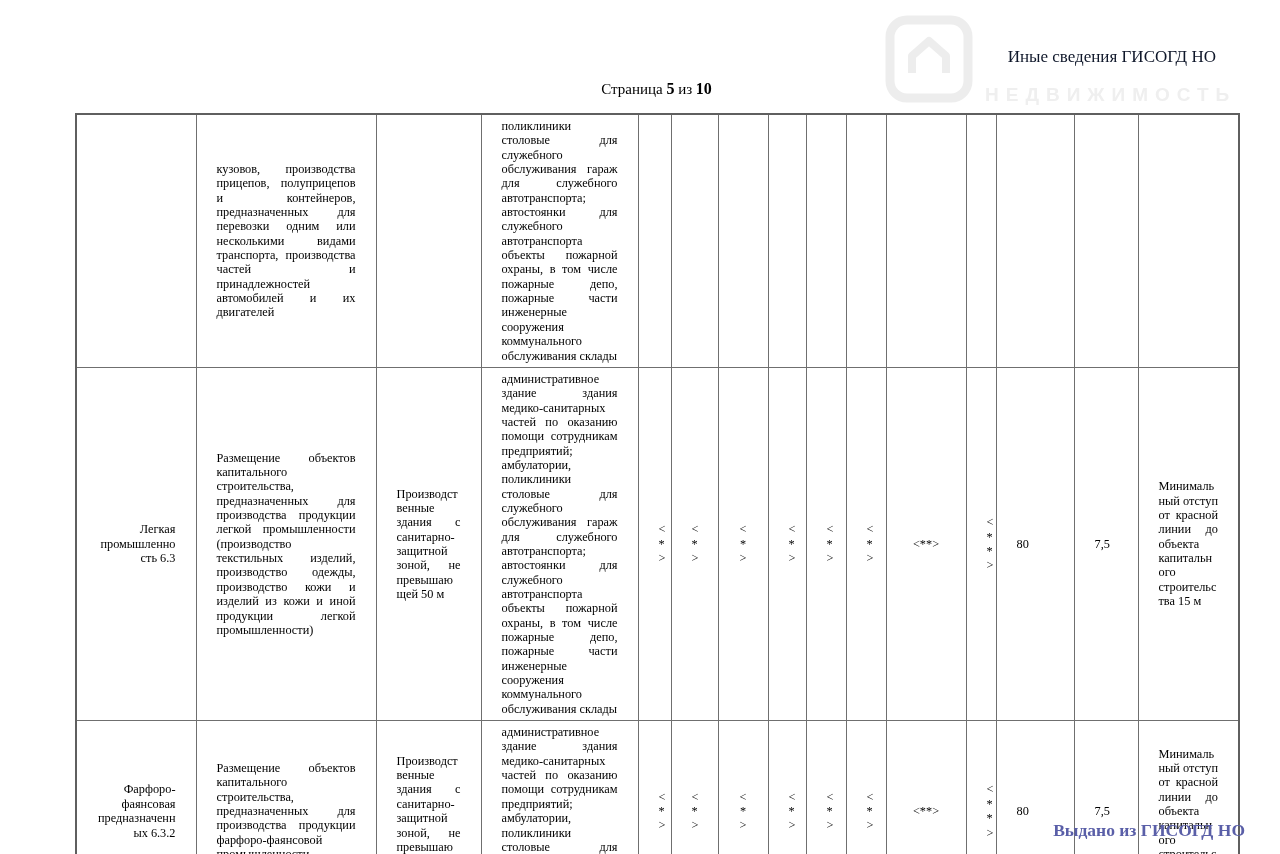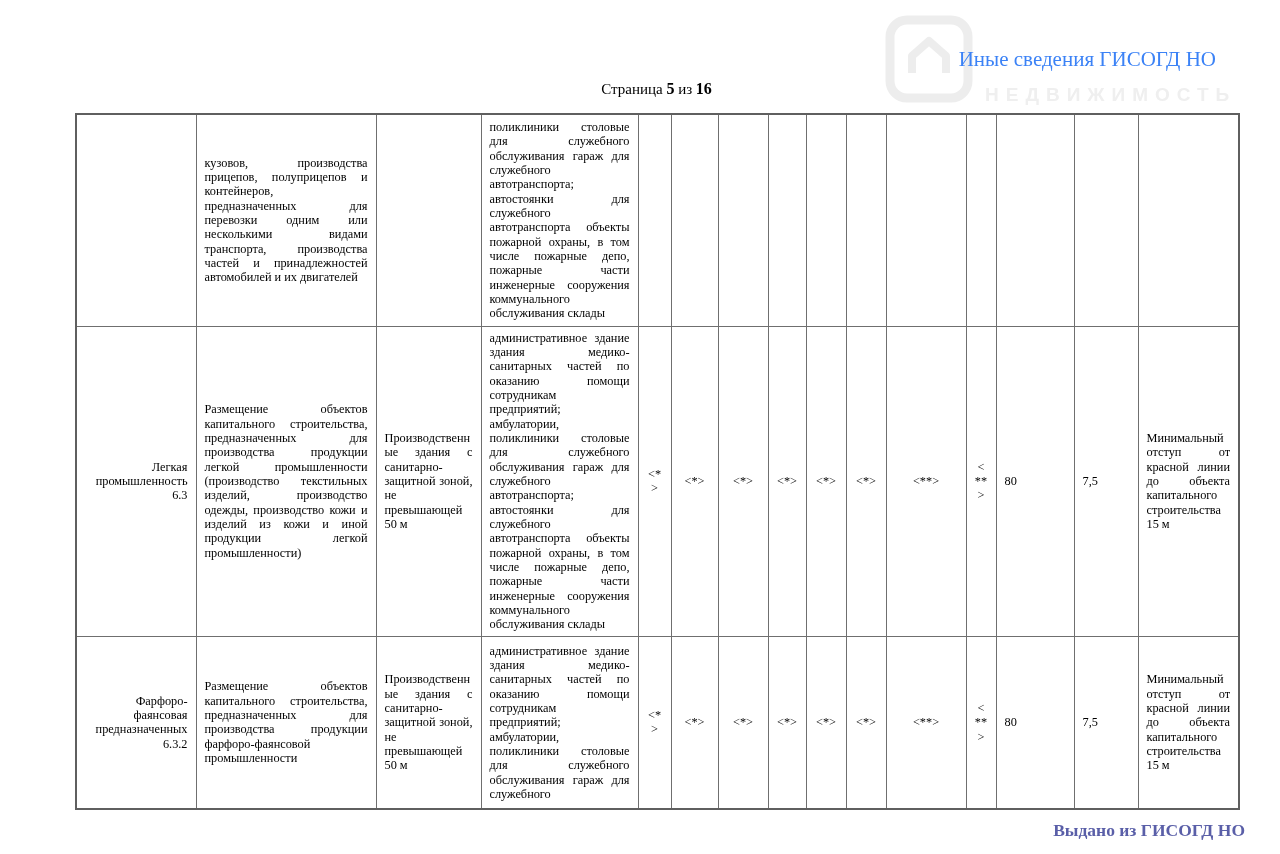--- a/index.html
+++ b/index.html
@@ -17,41 +17,41 @@
   }
   .wm-sub {
     position:absolute; left:985px; top:84px;
     font-family:"Liberation Sans", sans-serif; font-weight:bold;
     font-size:19px; letter-spacing:7px; color:#efefef; white-space:nowrap;
   }
 
   
   .header-right {
     position:absolute; top:47px; right:64px;
-    font-size:21px; color:#3b82f6;
+    font-size:17px; color:#0f172a;
   }
   .page-title {
     position:absolute; top:80px; left:75px; width:1163px;
     text-align:center; font-size:15px;
   }
   .page-title .num { font-weight:bold; font-size:16px; }
   .footer-stamp {
     position:absolute; top:800px; right:35px;
     font-weight:bold; font-size:17.5px; color:#5a5fa8;margin-top:20px;
   }
 
   
   table.doc {
     position:absolute; left:75px; top:113px; width:1163px;
     border-collapse:collapse; table-layout:fixed;
     border:2px solid #5f5f5f;
   }
   table.doc td {
     border:1px solid #6f6f6f;
-    padding:4px 8px;
+    padding:4px 20px;
     font-size:12.3px; line-height:14.35px;
     vertical-align:middle;
     word-wrap:break-word;
     overflow:hidden;
   }
   tr.r0 { height:212px; }
   tr.r1 { height:308px; }
   tr.r2 { height:173px; }
   td.top  { vertical-align:top; }
   td.just { text-align:justify; }
@@ -72,21 +72,21 @@
     </svg>
   </div>
   <div class="wm-sub">НЕДВИЖИМОСТЬ</div>
 
   <div class="header-right">Иные сведения ГИСОГД НО</div>
 
   <div class="page-title">
     <span>Страница</span>
     <span class="num">5</span>
     <span>из</span>
-    <span class="num">16</span>
+    <span class="num">10</span>
   </div>
 
   <table class="doc">
     <colgroup>
       <col style="width:120px">
         <col style="width:180px">
         <col style="width:105px">
         <col style="width:157px">
       <col style="width:33px">
         <col style="width:47px">

